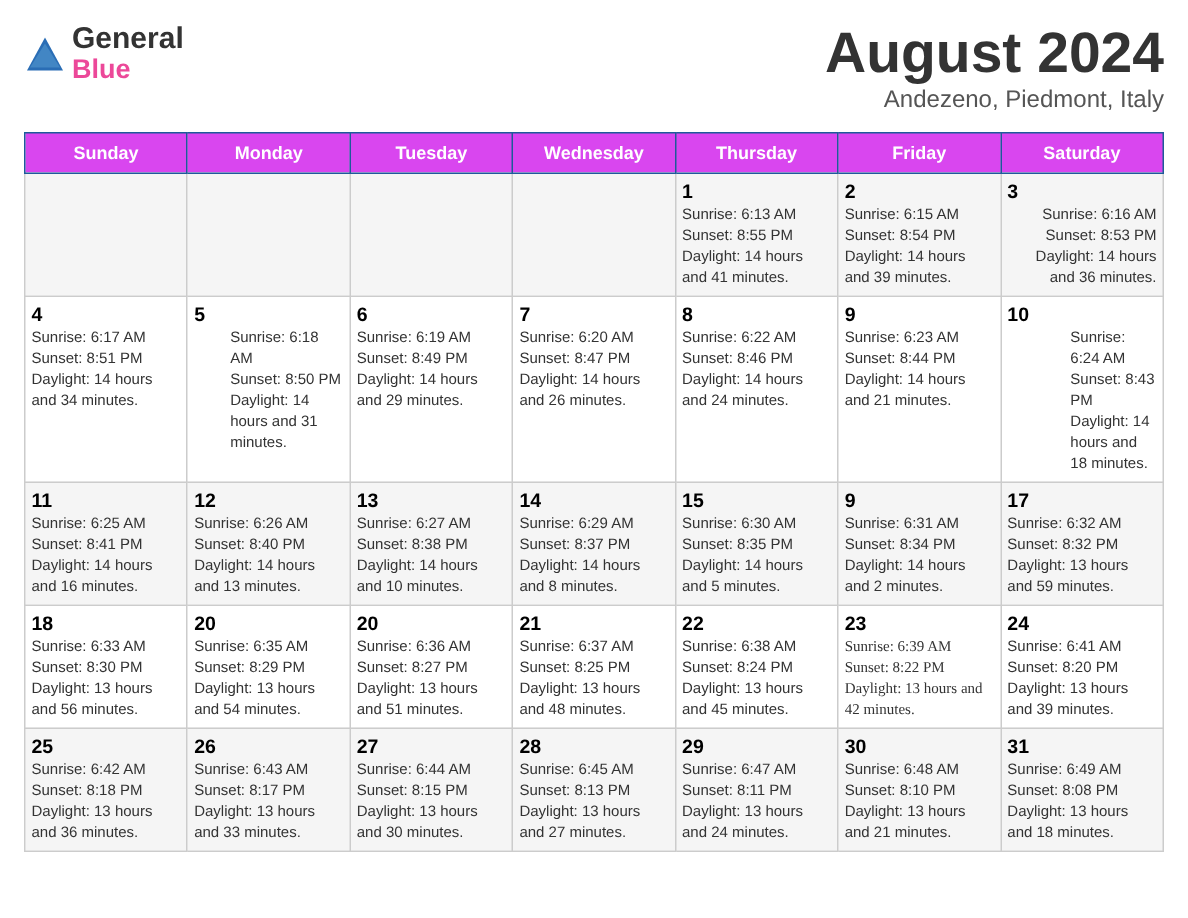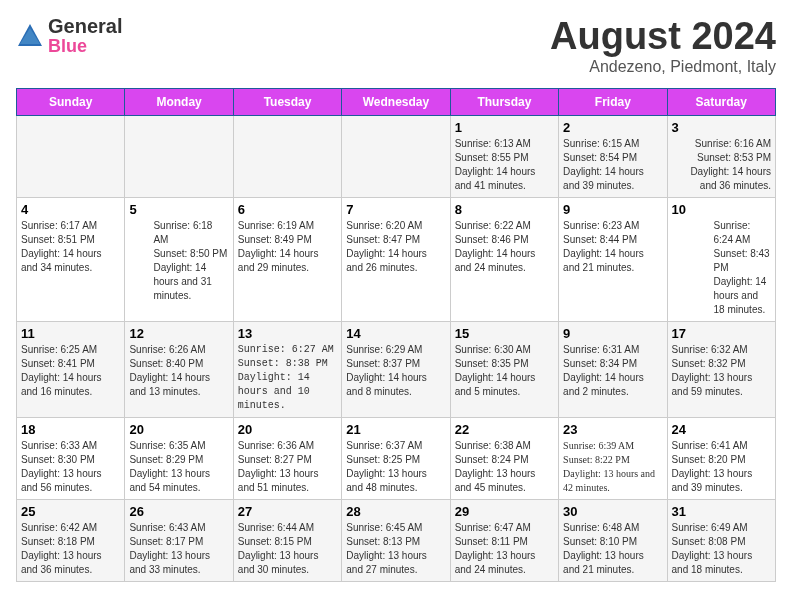--- a/index.html
+++ b/index.html
@@ -202,21 +202,21 @@
 Daylight: 14 hours and 16 minutes.</div>
         </td>
         <td>
           <div class="day-number">12</div>
           <div class="day-info" style="white-space: pre-line;">Sunrise: 6:26 AM
 Sunset: 8:40 PM
 Daylight: 14 hours and 13 minutes.</div>
         </td>
         <td>
           <div class="day-number">13</div>
-          <div class="day-info" style="white-space: pre-line; font-family: Liberation Mono, monospace;">Sunrise: 6:27 AM
+          <div class="day-info" style="white-space: pre-line;">Sunrise: 6:27 AM
 Sunset: 8:38 PM
 Daylight: 14 hours and 10 minutes.</div>
         </td>
         <td>
           <div class="day-number">14</div>
           <div class="day-info" style="white-space: pre-line;">Sunrise: 6:29 AM
 Sunset: 8:37 PM
 Daylight: 14 hours and 8 minutes.</div>
         </td>
         <td>

